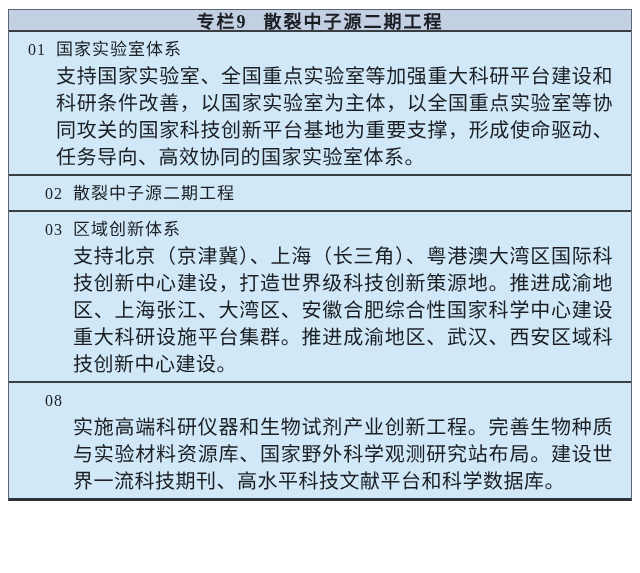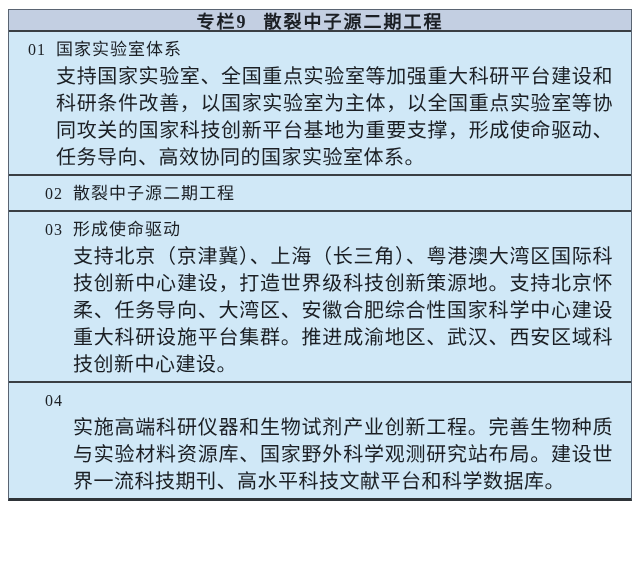--- a/index.html
+++ b/index.html
@@ -91,25 +91,25 @@
   <div class="section">
     <div class="sec-head">
       <span class="sec-num">02</span>
       <span class="sec-title">散裂中子源二期工程</span>
     </div>
   </div>
 
   <div class="section">
     <div class="sec-head">
       <span class="sec-num">03</span>
-      <span class="sec-title">形成使命驱动</span>
+      <span class="sec-title">区域创新体系</span>
     </div>
-    <p class="sec-body">支持北京（京津冀）、上海（长三角）、粤港澳大湾区国际科技创新中心建设，打造世界级科技创新策源地。支持北京怀柔、任务导向、大湾区、安徽合肥综合性国家科学中心建设重大科研设施平台集群。推进成渝地区、武汉、西安区域科技创新中心建设。</p>
+    <p class="sec-body">支持北京（京津冀）、上海（长三角）、粤港澳大湾区国际科技创新中心建设，打造世界级科技创新策源地。推进成渝地区、上海张江、大湾区、安徽合肥综合性国家科学中心建设重大科研设施平台集群。推进成渝地区、武汉、西安区域科技创新中心建设。</p>
   </div>
 
   <div class="section">
     <div class="sec-head">
-      <span class="sec-num">04</span>
+      <span class="sec-num">08</span>
     </div>
     <p class="sec-body">实施高端科研仪器和生物试剂产业创新工程。完善生物种质与实验材料资源库、国家野外科学观测研究站布局。建设世界一流科技期刊、高水平科技文献平台和科学数据库。</p>
   </div>
 
 </div>
 
 </body></html>

